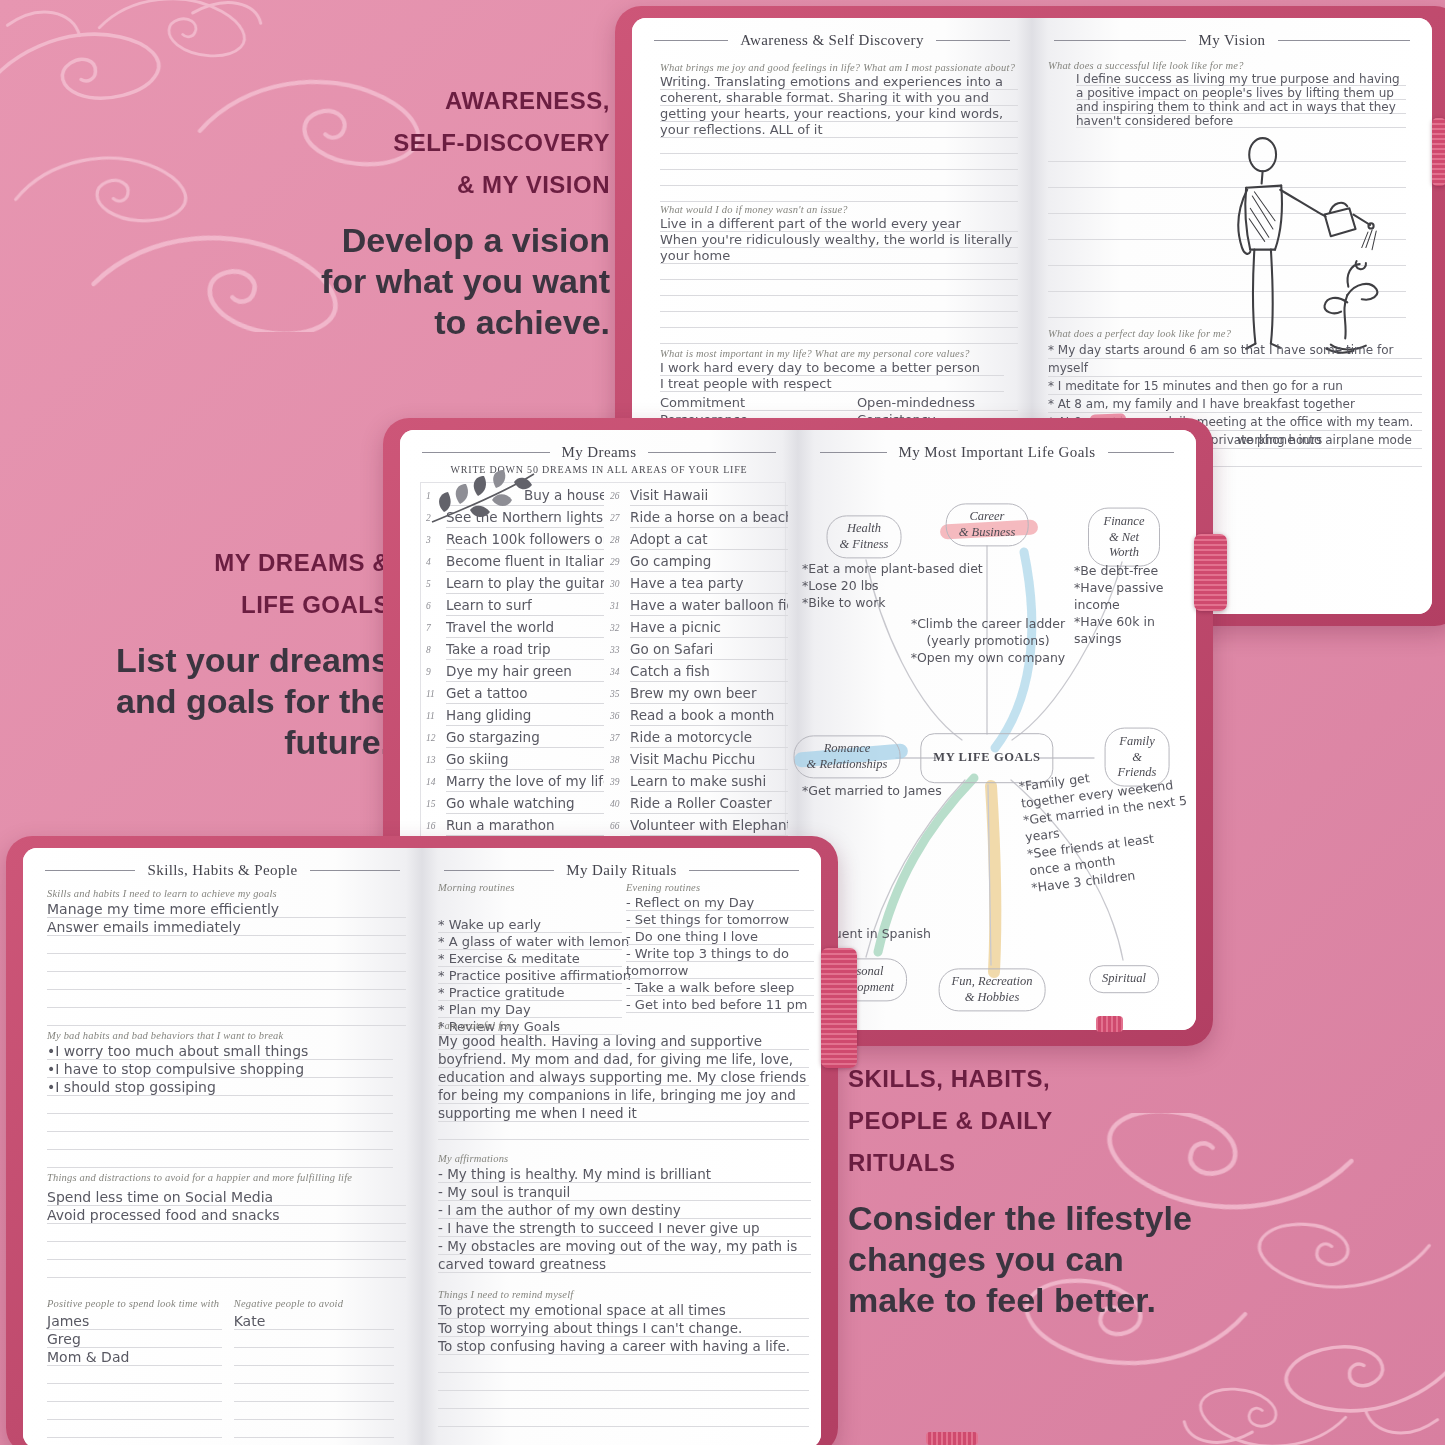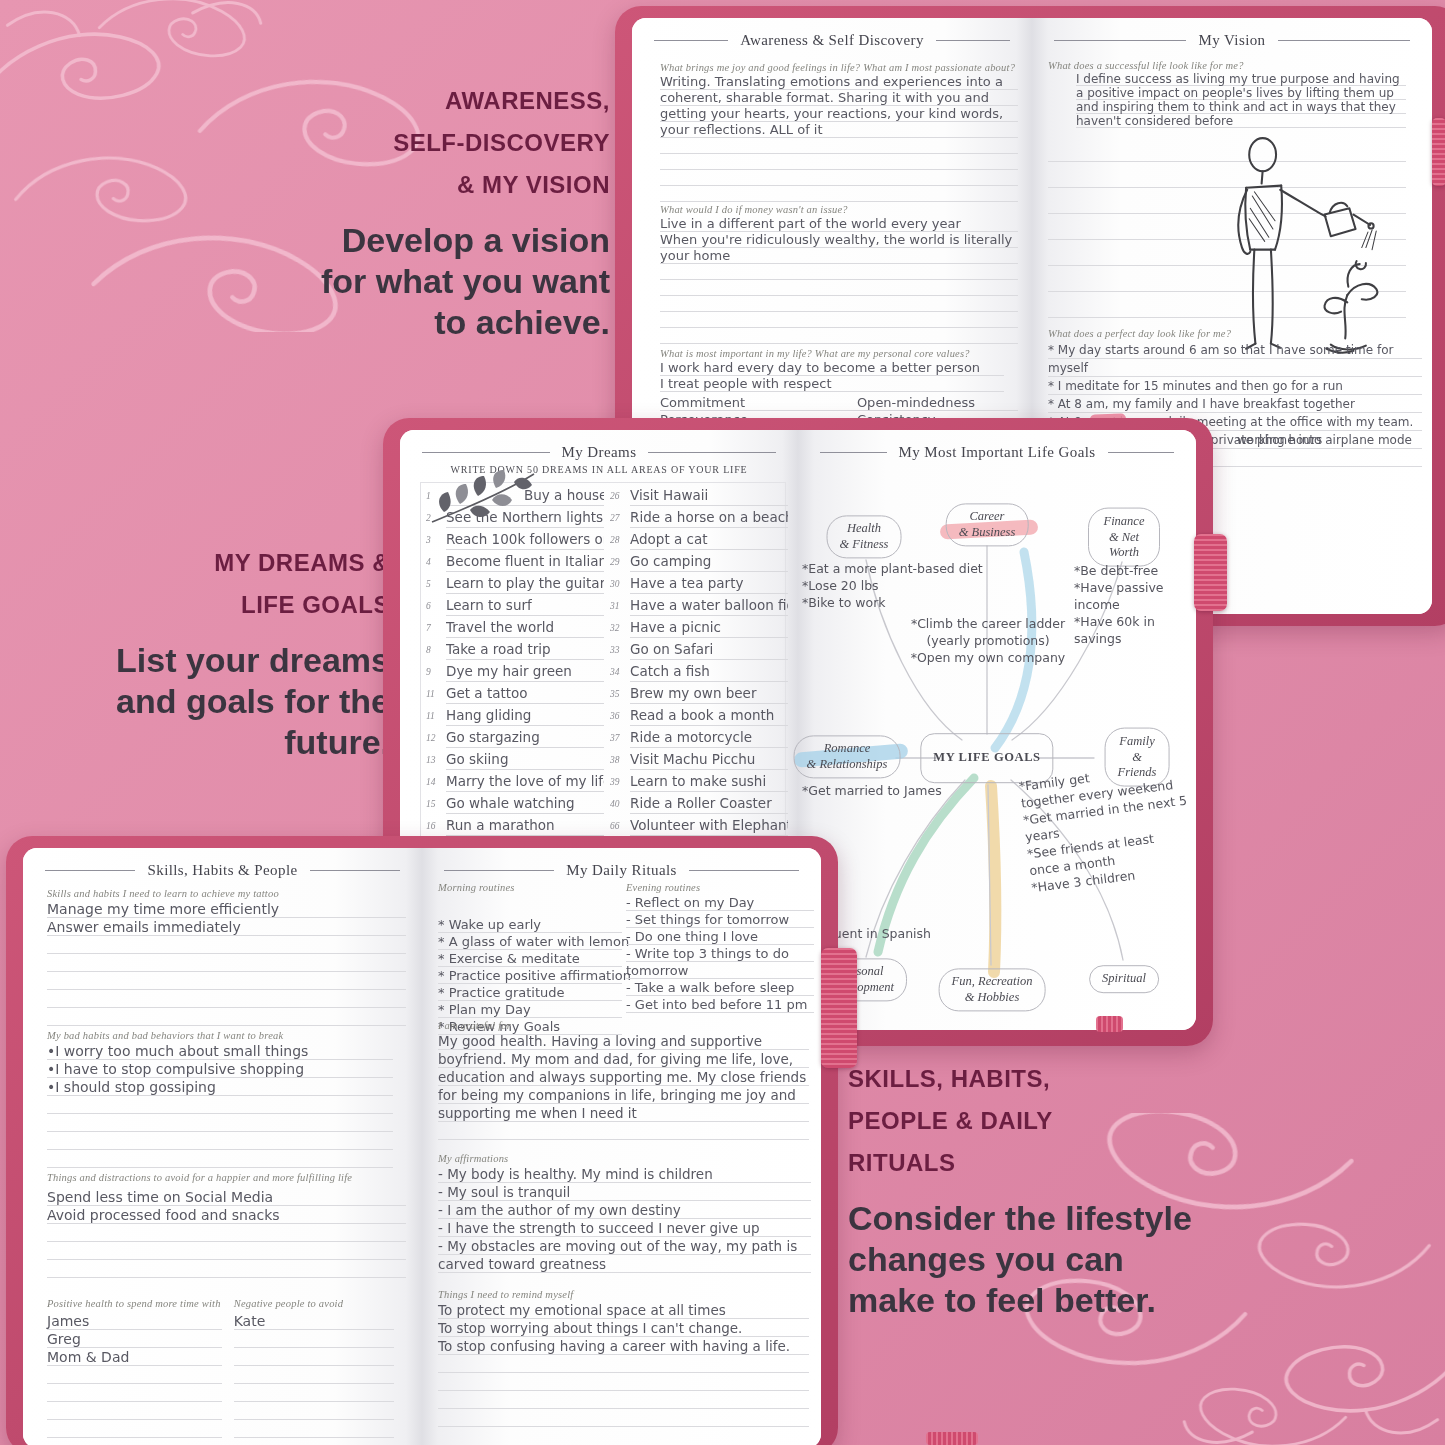--- a/index.html
+++ b/index.html
@@ -508,33 +508,33 @@
       </div>
     </div>
   </div>
   <div id="band-mid" class="band"></div>
   <div id="tab-mid" style="position:absolute;border-radius:4px;"></div>
 
   <div id="nb-bot" class="notebook">
     <div class="pages">
       <div class="page page-l">
         <div class="pt">Skills, Habits &amp; People</div>
-        <div id="skL-q1" class="q">Skills and habits I need to learn to achieve my tattoo</div>
+        <div id="skL-q1" class="q">Skills and habits I need to learn to achieve my goals</div>
         <div id="skL-a1" class="ans hand rh18 fs14">Manage my time more efficiently
 Answer emails immediately</div>
         <div id="skL-q2" class="q">My bad habits and bad behaviors that I want to break</div>
         <div id="skL-a2" class="ans hand rh18 fs14">•I worry too much about small things
 •I have to stop compulsive shopping
 •I should stop gossiping</div>
         <div id="skL-q3" class="q">Things and distractions to avoid for a happier and more fulfilling life</div>
         <div id="skL-a3" class="ans hand rh18 fs14">Spend less time on Social Media
 Avoid processed food and snacks</div>
         <div id="skL-people">
           <div class="pcol pcol1">
-            <div class="q">Positive health to spend more time with</div>
+            <div class="q">Positive people to spend look time with</div>
             <div class="ans hand rh18 fs14">James
 Greg
 Mom &amp; Dad</div>
           </div>
           <div class="pcol pcol2">
             <div class="q">Negative people to avoid</div>
             <div class="ans hand rh18 fs14">Kate</div>
           </div>
         </div>
       </div>
@@ -559,21 +559,21 @@
             <div class="day-item">- Do one thing I love</div>
             <div class="day-item">- Write top 3 things to do tomorrow</div>
             <div class="day-item">- Take a walk before sleep</div>
             <div class="day-item">- Get into bed before 11 pm</div>
           </div>
         <div id="rt-grat-label" class="q">I am grateful for</div>
         <div id="rt-grat" class="ans hand rh18 fs135">My good health. Having a loving and supportive boyfriend. My mom and dad, for giving me life, love, education and always supporting me. My close friends for being my companions in life, bringing me joy and supporting me when I need it</div>
         <div id="rt-aff-label" class="q">My affirmations</div>
         <div id="rt-aff" class="hand rh18 fs135">
 
-        <div class="day-item">- My body is healthy. My mind is children</div>
+        <div class="day-item">- My thing is healthy. My mind is brilliant</div>
             <div class="day-item">- My soul is tranquil</div>
             <div class="day-item">- I am the author of my own destiny</div>
             <div class="day-item">- I have the strength to succeed I never give up</div>
             <div class="day-item">- My obstacles are moving out of the way, my path is carved toward greatness</div>
           </div>
         <div id="rt-rem-label" class="q">Things I need to remind myself</div>
         <div id="rt-rem" class="ans hand rh18 fs135">To protect my emotional space at all times
 To stop worrying about things I can't change.
 To stop confusing having a career with having a life.</div>
       </div>

